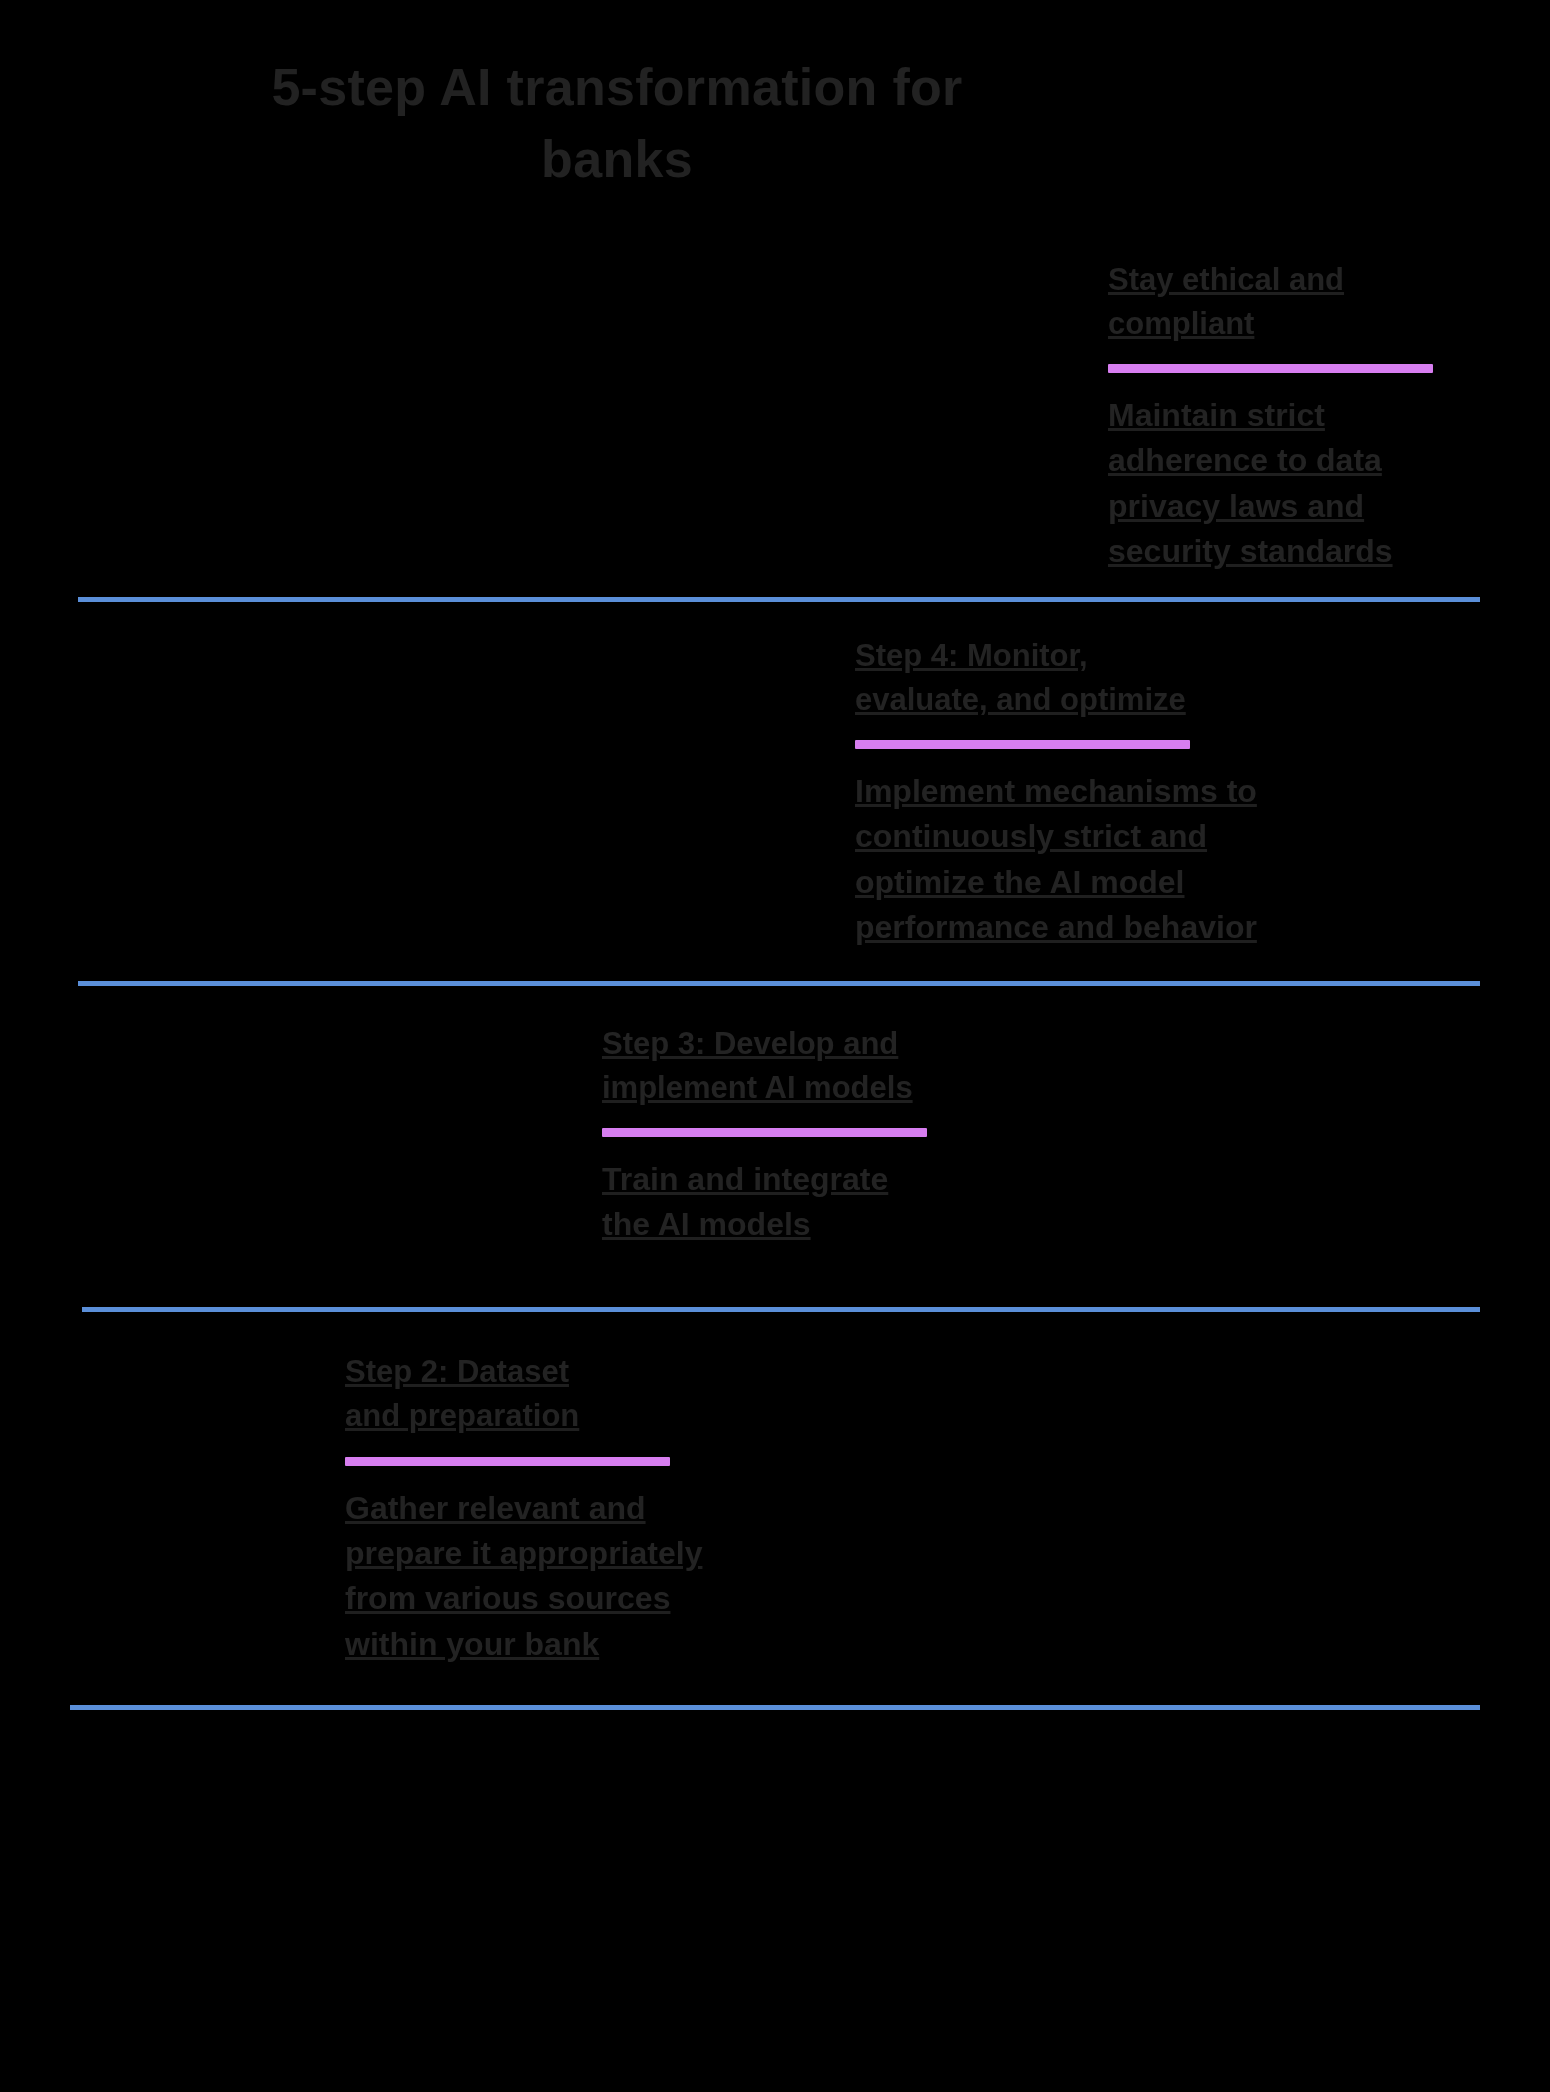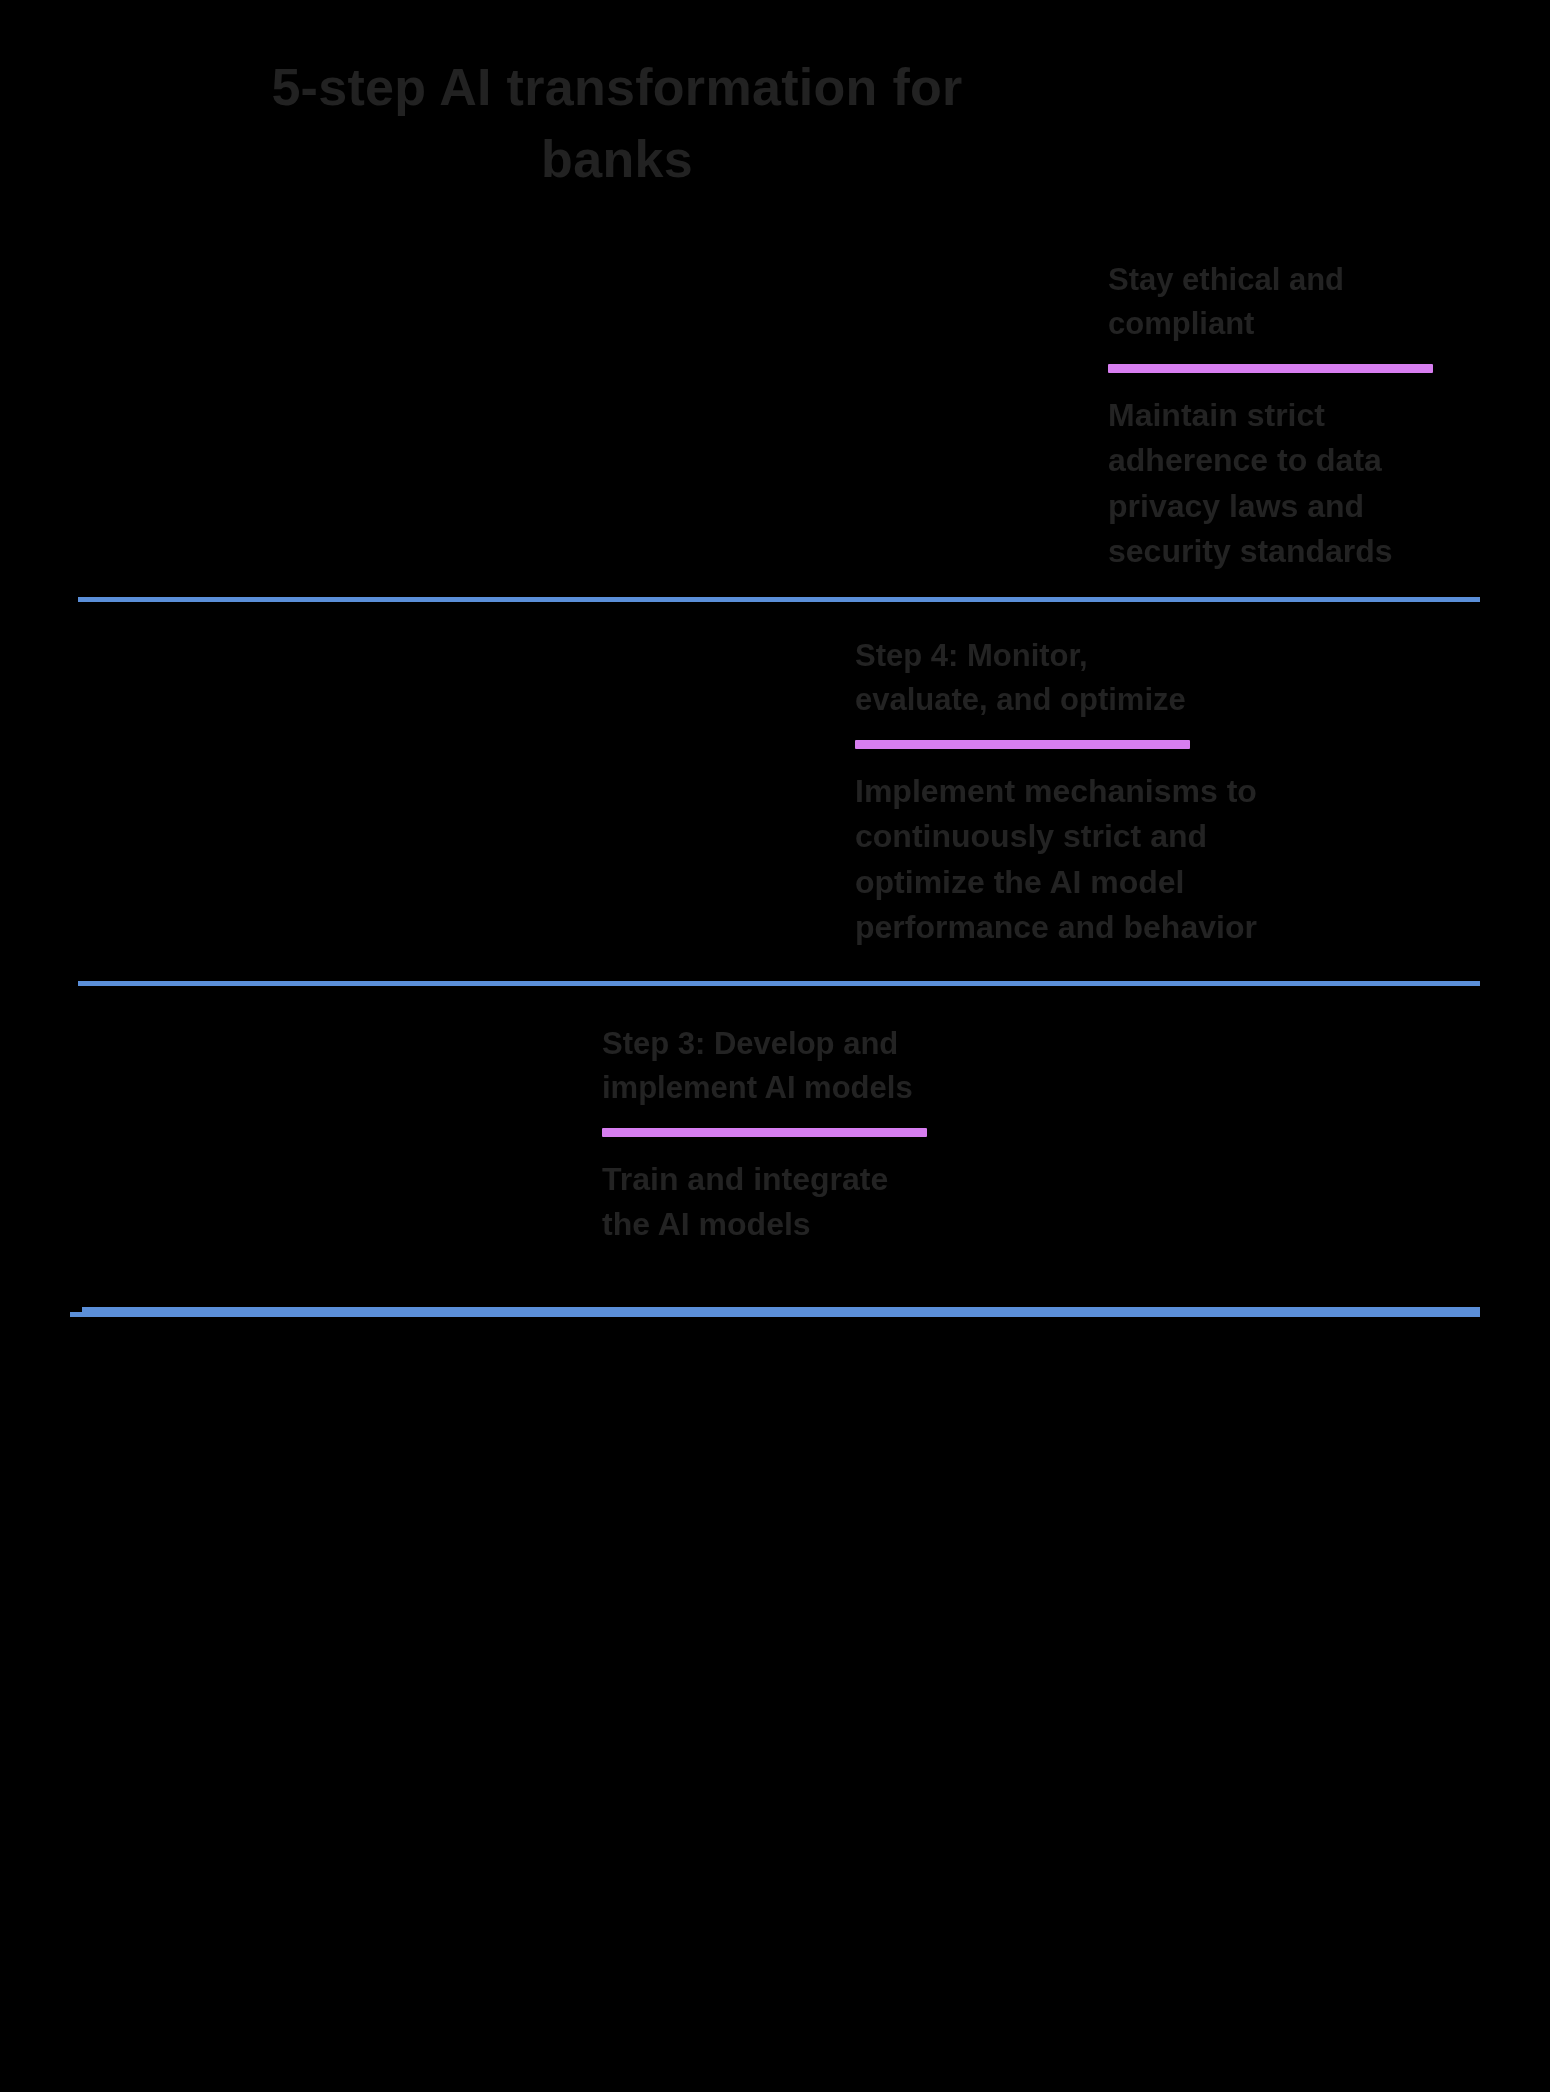--- a/index.html
+++ b/index.html
@@ -35,20 +35,21 @@
   #steps {
     position: absolute;
     left: 0;
     top: 258px;
     width: 1550px;
   }
 
   .step-block {
     position: relative;
     box-sizing: border-box;
+    text-decoration: underline;
   }
 
   .step-inner {
     position: relative;
     box-sizing: border-box;
   }
 
   .step-heading {
     font-size: 31px;
     font-weight: bold;
@@ -146,16 +147,27 @@
     <div class="step-inner pad-3">
       <div class="step-heading">Step 3: Develop and
 implement AI models</div>
       <div class="step-rule"></div>
       <div class="step-body">Train and integrate
 the AI models</div>
     </div>
   </div>
   <div class="divider div-3"></div>
 
+  <div class="step-block s2">
+    <div class="step-inner pad-2">
+      <div class="step-heading">Step 2: Dataset
+and preparation</div>
+      <div class="step-rule"></div>
+      <div class="step-body">Gather relevant and
+prepare it appropriately
+from various sources
+within your bank</div>
+    </div>
+  </div>
   <div class="divider div-2"></div>
 
 
 </div>
 
 </body></html>

